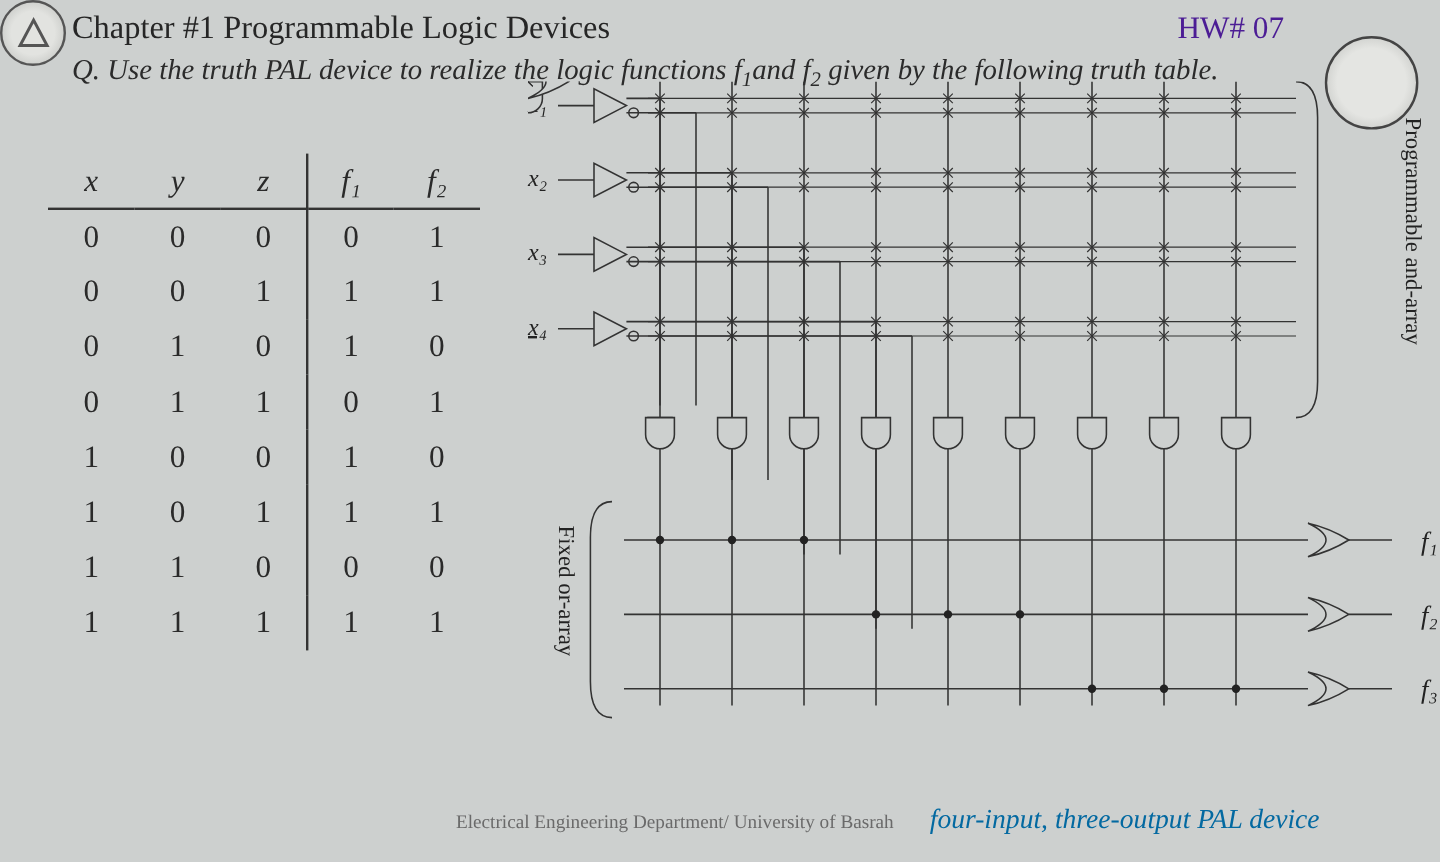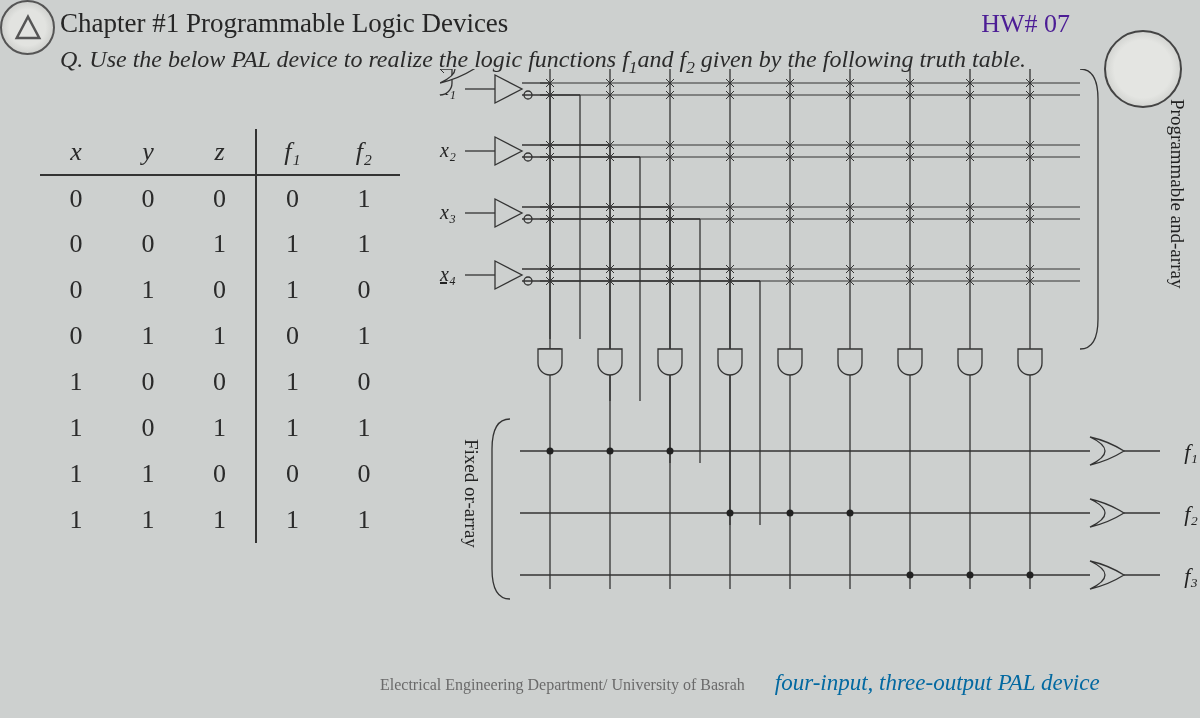--- a/index.html
+++ b/index.html
@@ -170,21 +170,21 @@
       </svg>
   </div>
   <div class="logo-right"></div>
 
   <div class="header-row">
     <h1 class="chapter-title">Chapter #1 Programmable Logic Devices</h1>
     <div class="hw-label">HW# 07</div>
   </div>
 
   <p class="question">
-    <span>Q. </span><span>Use the below PAL device to realize the  logic functions f</span><span class="sub">1</span><span>and f</span><span class="sub">2</span><span> given by the following truth table.</span>
+    <span>Q. </span><span>Use the truth PAL device to realize the  logic functions f</span><span class="sub">1</span><span>and f</span><span class="sub">2</span><span> given by the following truth table.</span>
   </p>
 
   <div class="content">
     <table class="truth-table">
       <thead>
         <tr>
           <th>x</th>
           <th>y</th>
           <th>z</th>
           <th>f₁</th>

